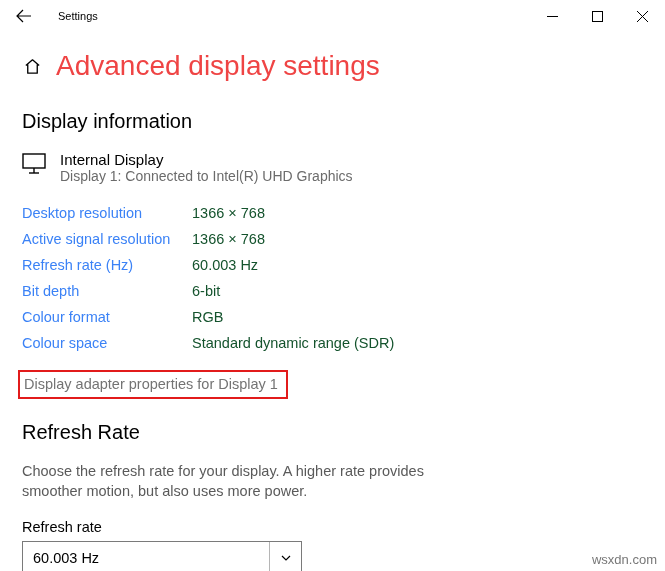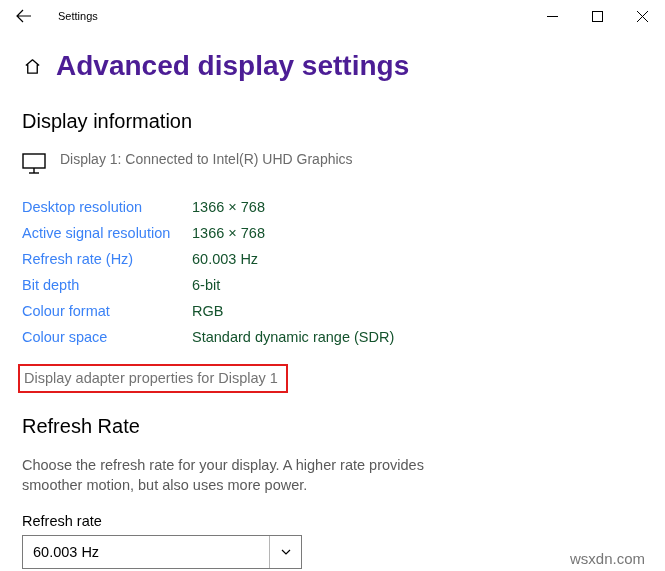--- a/index.html
+++ b/index.html
@@ -45,22 +45,22 @@
     }
     .page-header {
       display: flex;
       align-items: center;
       gap: 14px;
       margin-bottom: 28px;
     }
     .home-icon { width: 20px; height: 20px; display:flex; align-items:center; justify-content:center;}
     .page-title {
       font-size: 28px;
-      font-weight: 700;
-      color: #4c1d95;
+      font-weight: 400;
+      color: #ef4444;
     }
     .section-title {
       font-size: 20px;
       font-weight: 400;
       margin-bottom: 18px;
       color: #000;
     }
     .display-block {
       display: flex;
       align-items: flex-start;
@@ -128,22 +128,22 @@
       width: 32px;
       height: 100%;
       border-left: 1px solid #b5b5b5;
       display: flex;
       align-items: center;
       justify-content: center;
     }
     .watermark {
       position: absolute;
       bottom: 4px;
-      right: 20px;
-      font-size: 15px;
+      right: 8px;
+      font-size: 13px;
       color: #777;
     }
   </style>
 </head>
 <body>
 
 <div class="titlebar">
   <div class="back">
     <svg width="16" height="16" viewBox="0 0 16 16">
         <path d="M7 2 L1 8 L7 14 M1 8 H15" stroke="#000" stroke-width="1.2" fill="none"></path>
@@ -182,20 +182,21 @@
 
   <div class="display-block">
     <span class="monitor-icon">
       <svg width="24" height="22" viewBox="0 0 24 22">
           <rect x="1" y="1" width="22" height="14" stroke="#000" stroke-width="1.4" fill="none"></rect>
           <line x1="7" y1="20" x2="17" y2="20" stroke="#000" stroke-width="1.4"></line>
           <line x1="12" y1="15" x2="12" y2="20" stroke="#000" stroke-width="1.4"></line>
         </svg>
     </span>
     <div>
+      <div class="display-name">Internal Display</div>
       <div class="display-sub">Display 1: Connected to Intel(R) UHD Graphics</div>
     </div>
   </div>
 
   <div class="info-table">
     <div class="info-row">
         <div class="info-label">Desktop resolution</div>
         <div class="info-value">1366 × 768</div>
       </div>
     <div class="info-row">

